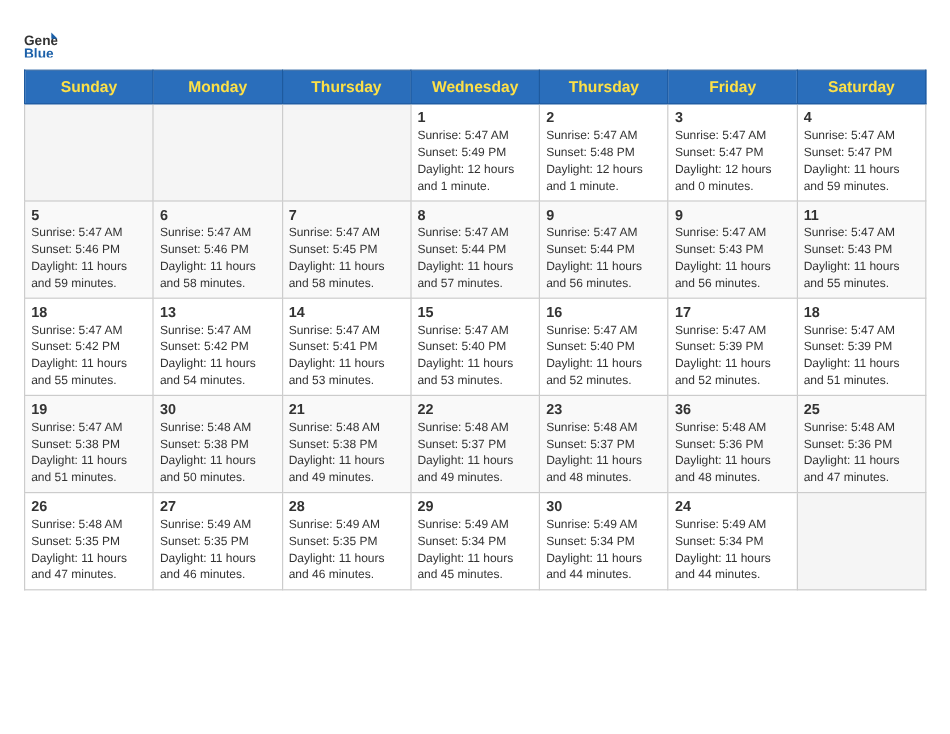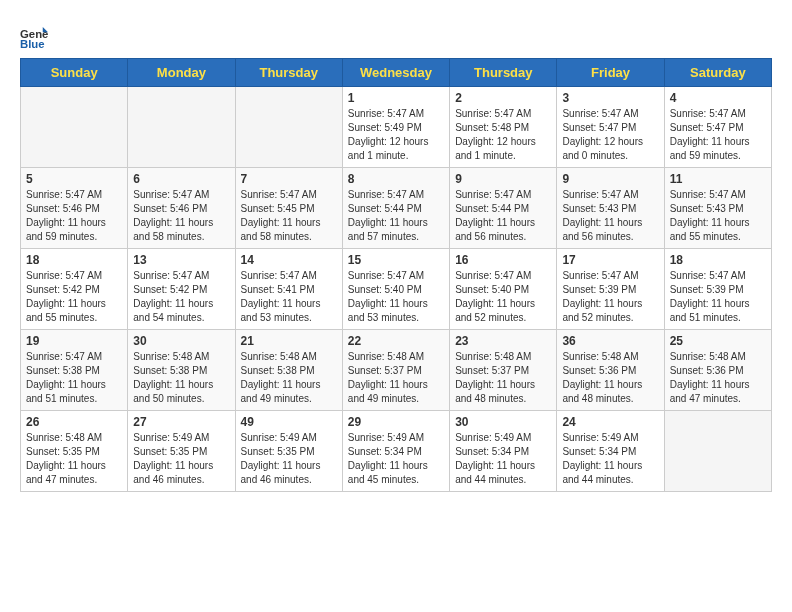--- a/index.html
+++ b/index.html
@@ -322,21 +322,21 @@
 and 47 minutes.</div>
         </td>
         <td>
           <span class="day-number">27</span>
           <div class="day-info" style="white-space: pre-line;">Sunrise: 5:49 AM
 Sunset: 5:35 PM
 Daylight: 11 hours
 and 46 minutes.</div>
         </td>
         <td>
-          <span class="day-number">49</span>
+          <span class="day-number">28</span>
           <div class="day-info" style="white-space: pre-line;">Sunrise: 5:49 AM
 Sunset: 5:35 PM
 Daylight: 11 hours
 and 46 minutes.</div>
         </td>
         <td>
           <span class="day-number">29</span>
           <div class="day-info" style="white-space: pre-line;">Sunrise: 5:49 AM
 Sunset: 5:34 PM
 Daylight: 11 hours

